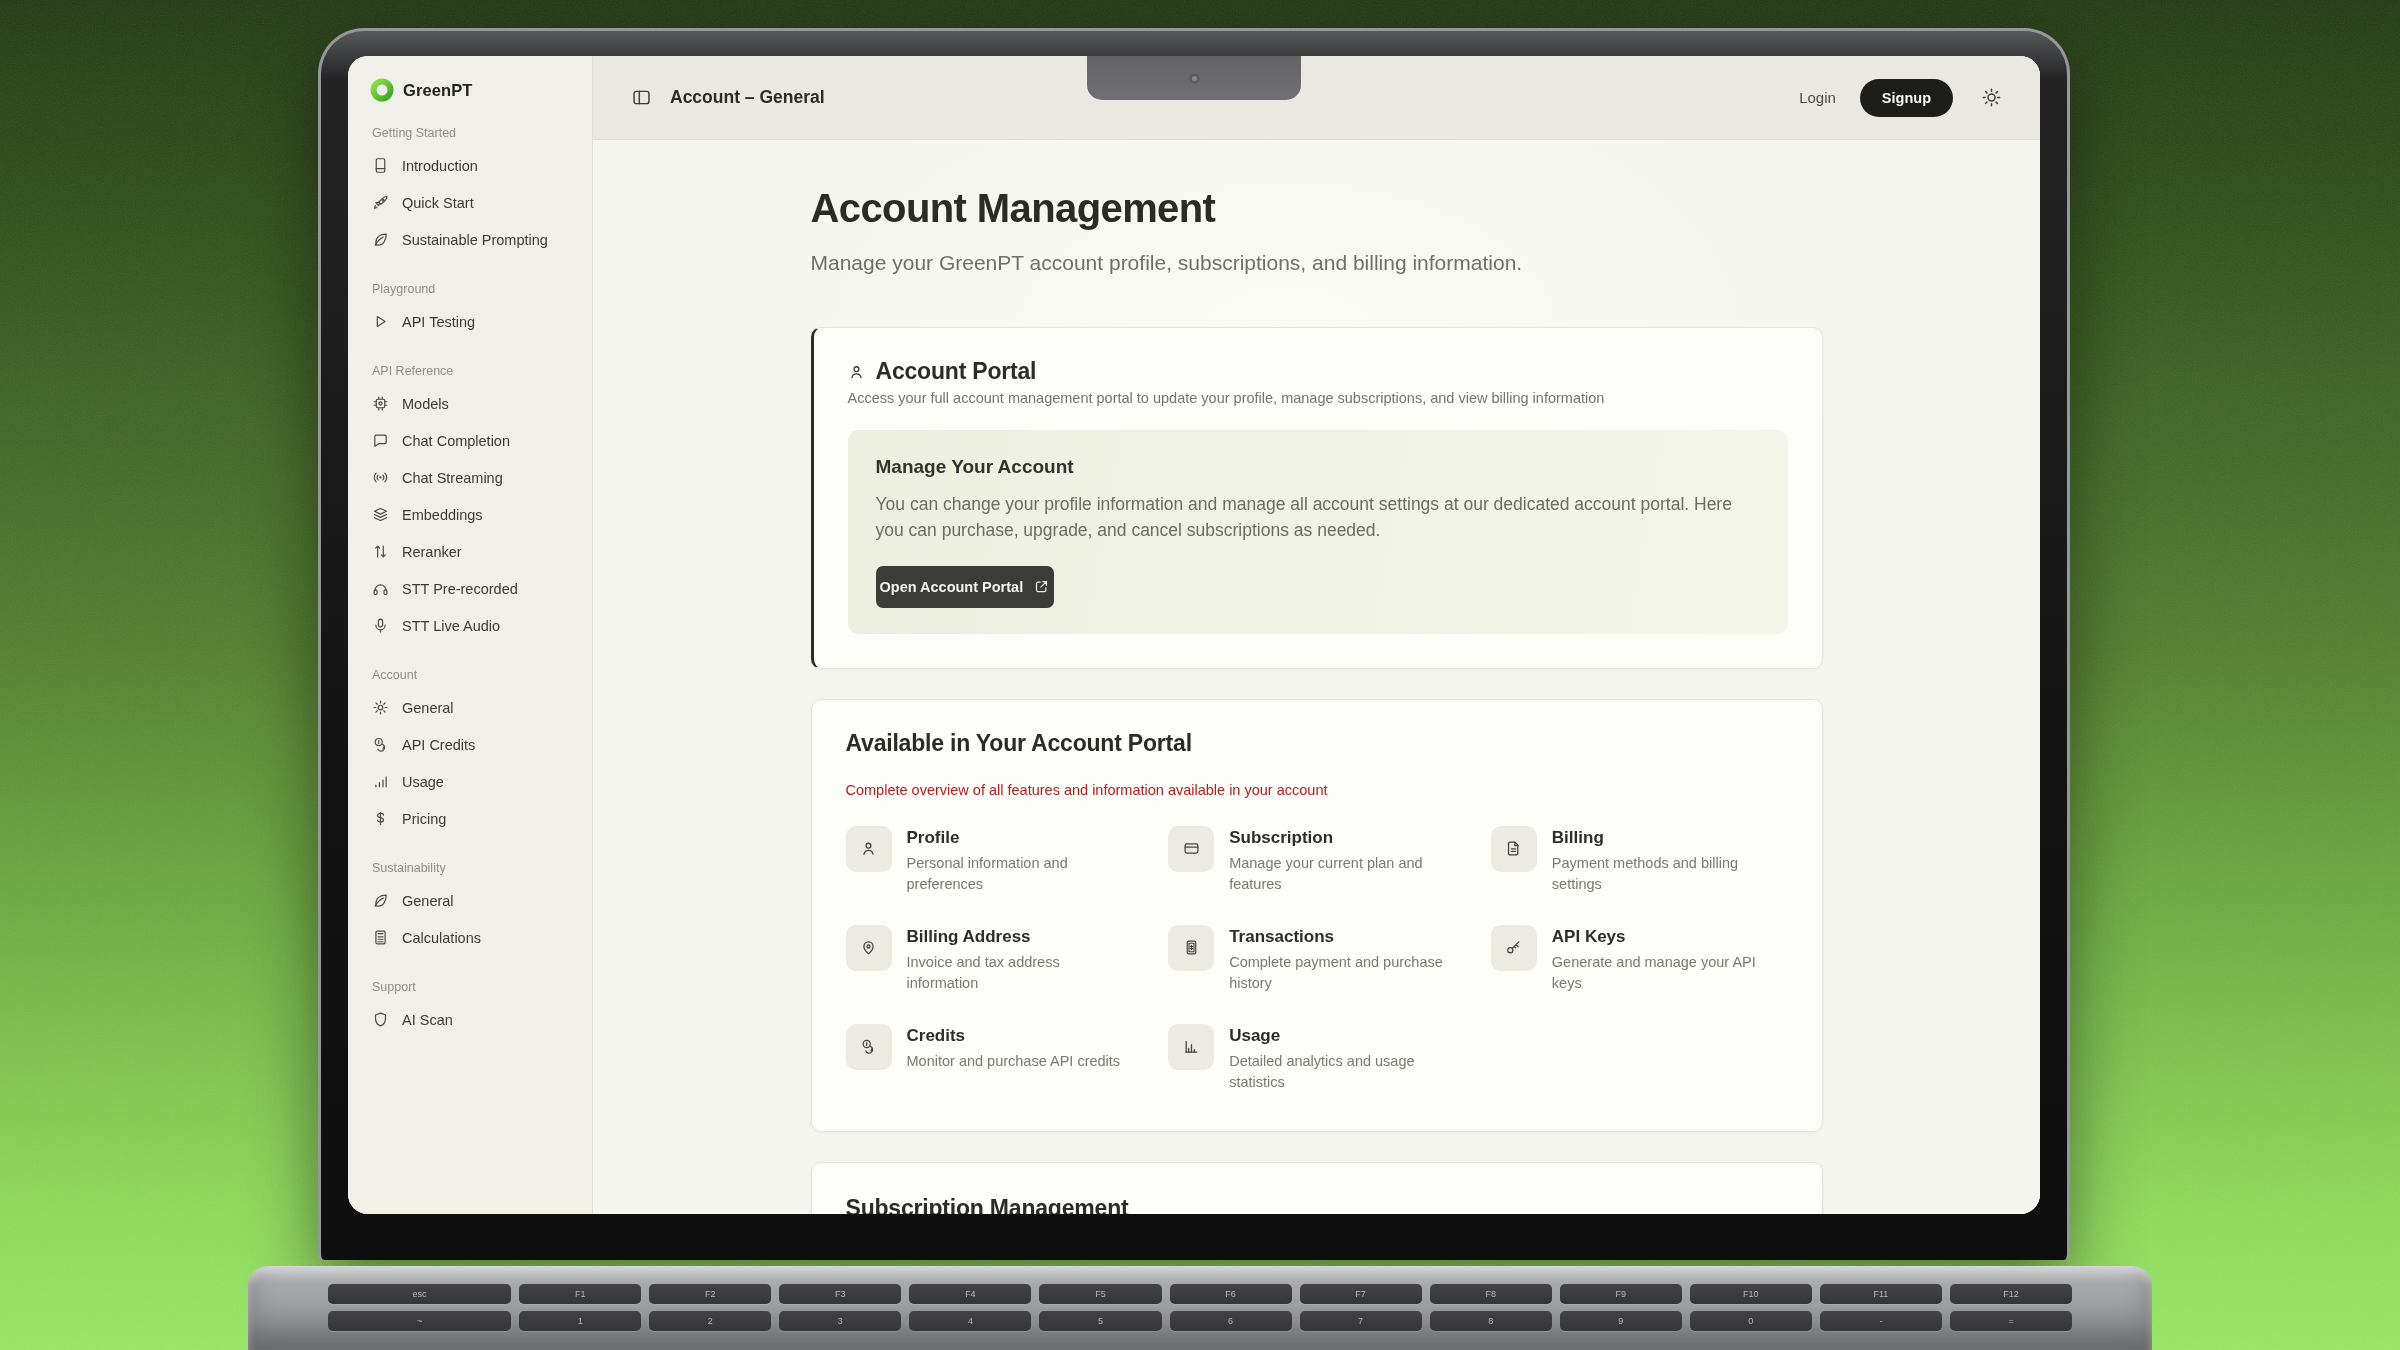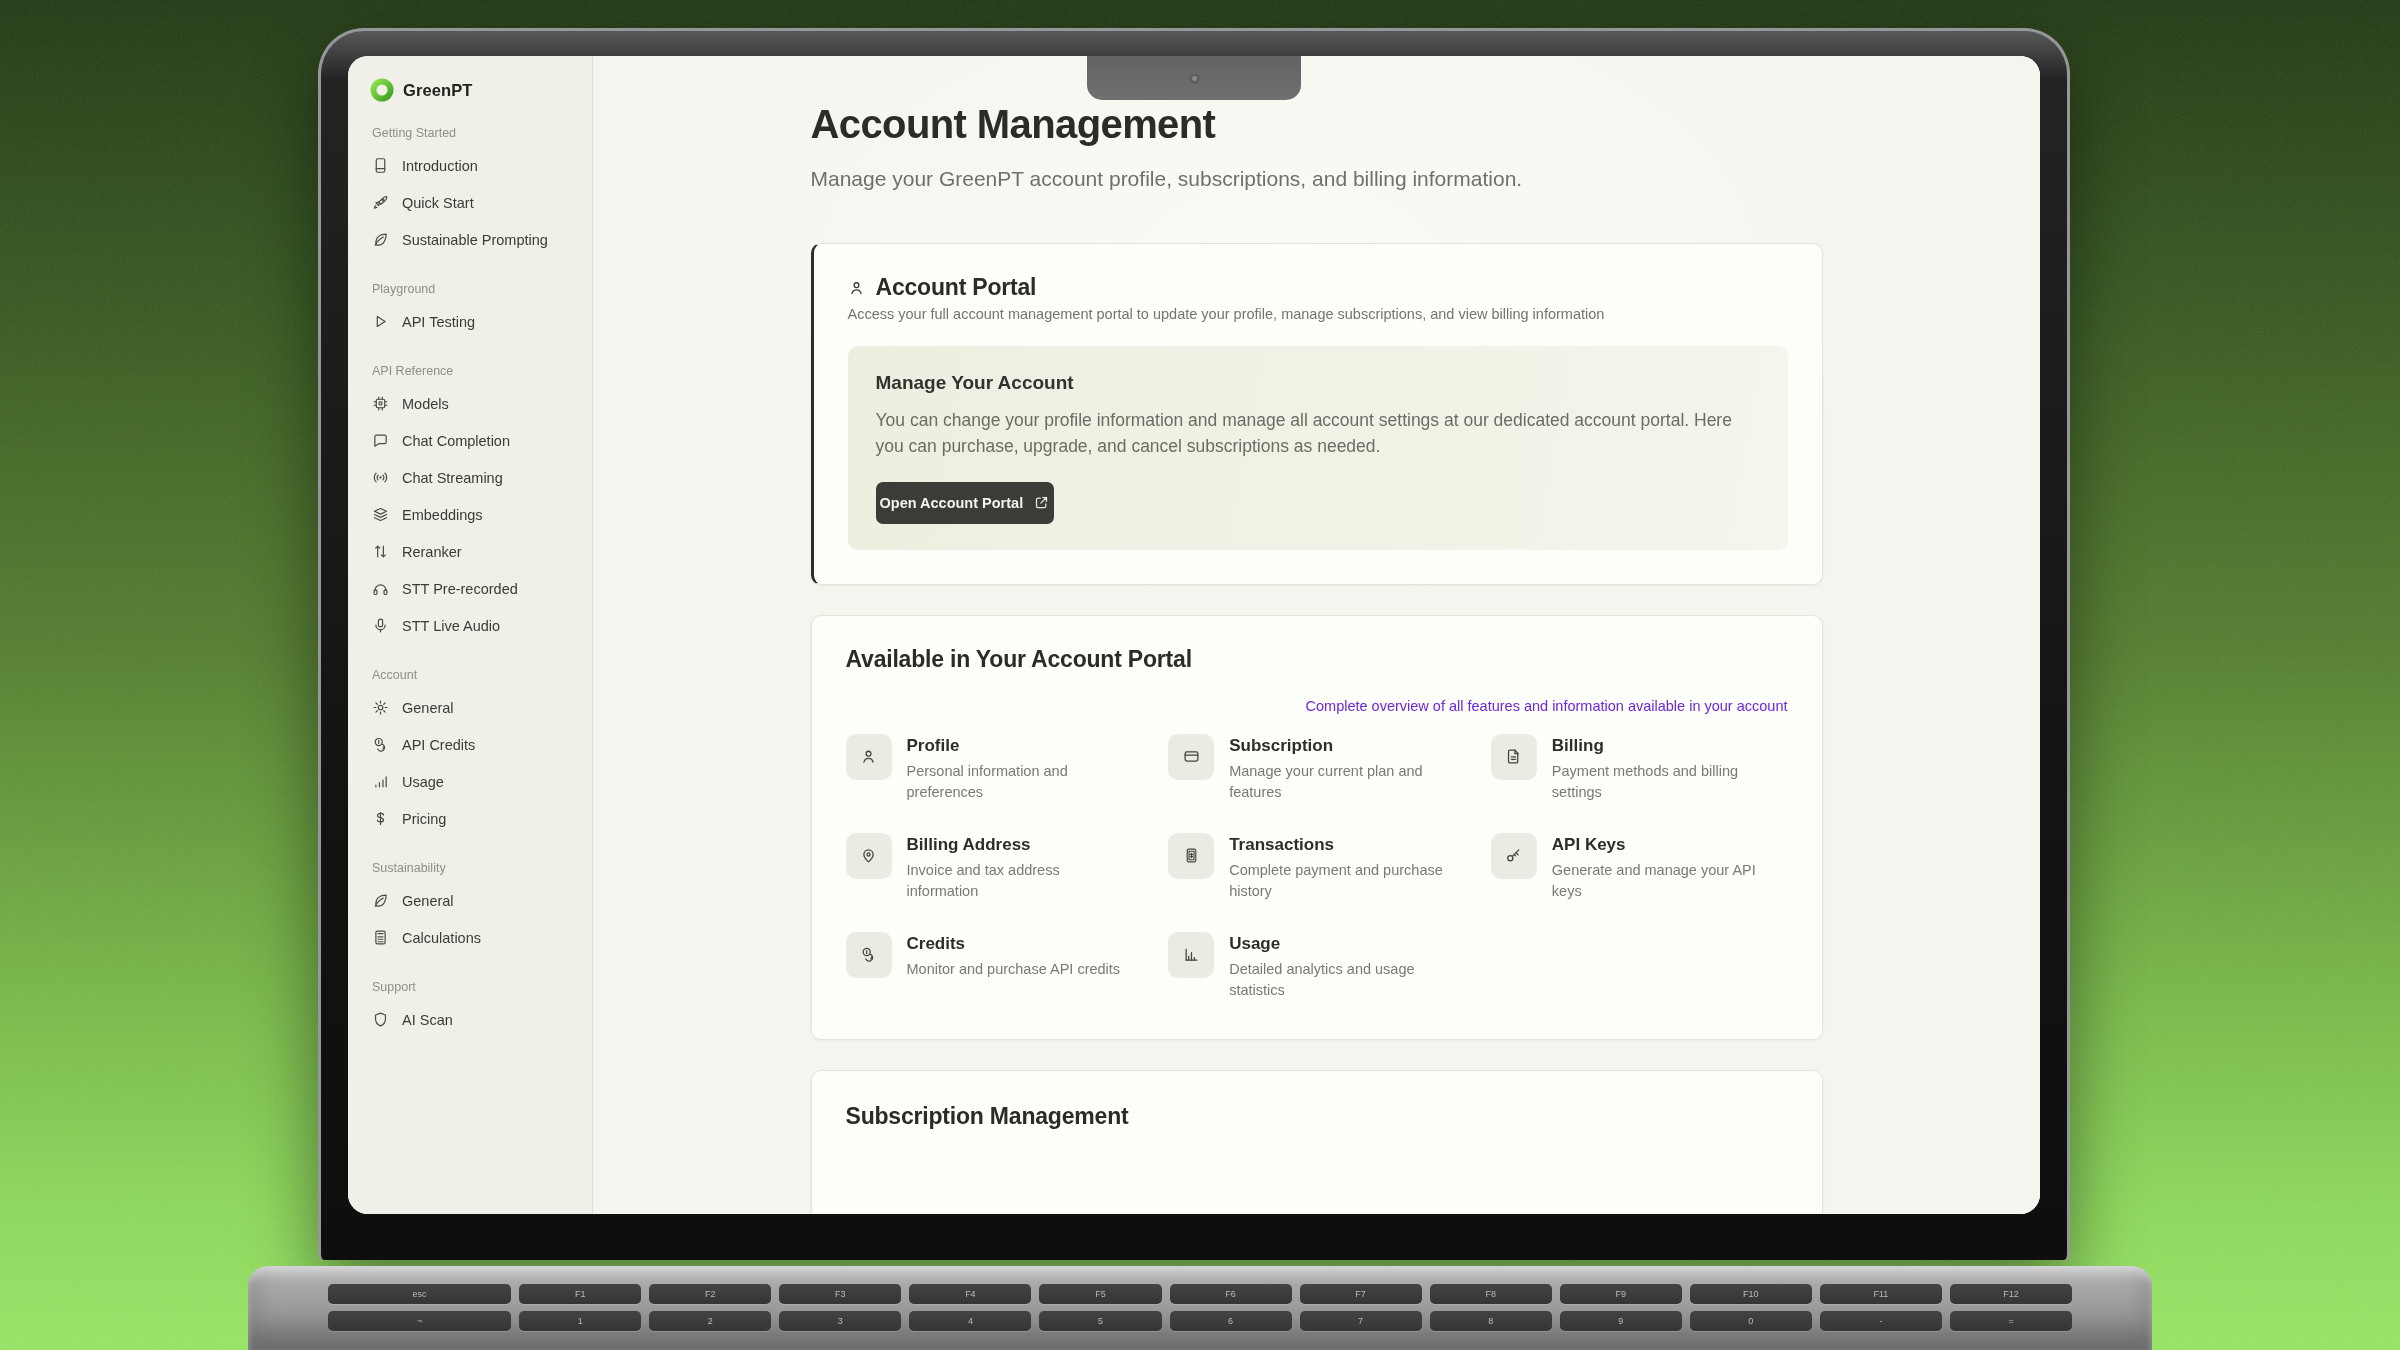--- a/index.html
+++ b/index.html
@@ -70,21 +70,21 @@
 
   .inner-box { background:linear-gradient(100deg,#ecefe0 0%,#f4f5eb 100%); border-radius:10px; padding:26px 28px; }
   .inner-title { font-size:19px; font-weight:600; color:#33332e; margin-bottom:13px; }
   .inner-body { font-size:17.5px; color:#6c6c64; line-height:1.5; max-width:905px; margin-bottom:22px; }
   .btn-dark { display:inline-flex; align-items:center; gap:10px; background:#3b3b38; color:#f2f2ee;
               font-family:inherit; font-size:14.5px; font-weight:600; border:none; border-radius:7px;
               padding:13px 4px; cursor:pointer; }
   .btn-dark .ic { width:15px; height:15px; color:#e8e8e4; }
 
   .card.features { padding:30px 34px 38px; margin-bottom:30px; }
-  .features-sub { font-size:14.5px; color:#6d28d9; margin-bottom:20px;text-align:right; }
+  .features-sub { font-size:14.5px; color:#b91c1c; margin-bottom:28px; }
   .feat-grid { display:grid; grid-template-columns:repeat(3,1fr); gap:30px 26px; }
   .feature { display:flex; gap:15px; align-items:flex-start; }
   .tile { width:46px; height:46px; flex:0 0 46px; background:#ebebe3; border-radius:10px;
           display:flex; align-items:center; justify-content:center; }
   .tile .ic { width:21px; height:21px; color:#45453f; }
   .feat-title { font-size:17px; font-weight:600; color:#2e2e29; margin:2px 0 5px; }
   .feat-desc { font-size:14.5px; color:#7a7a71; line-height:1.45; max-width:220px; }
 
   .card.subscription { padding:32px 34px; height:260px; }
 </style>
@@ -386,20 +386,36 @@
         <span class="ic">
             <svg viewBox="0 0 24 24" fill="none" stroke="currentColor" stroke-width="1.7" stroke-linecap="round" stroke-linejoin="round">
               <use href="#i-shield"></use>
             </svg>
           </span>
         <span>AI Scan</span>
       </div>
     </nav>
 
     <div class="main">
+      <header class="topbar">
+        <span class="tb-ic">
+            <svg viewBox="0 0 24 24" fill="none" stroke="currentColor" stroke-width="1.7" stroke-linecap="round" stroke-linejoin="round">
+              <use href="#i-panel"></use>
+            </svg>
+          </span>
+        <span class="topbar-title">Account – General</span>
+        <span class="spacer"></span>
+        <span class="login">Login</span>
+        <button class="signup">Signup</button>
+        <span class="tb-ic theme-toggle">
+            <svg viewBox="0 0 24 24" fill="none" stroke="currentColor" stroke-width="1.7" stroke-linecap="round" stroke-linejoin="round">
+              <use href="#i-sun"></use>
+            </svg>
+          </span>
+      </header>
 
       <div class="content">
         <div class="container">
           <h1 class="page-title">Account Management</h1>
           <p class="page-subtitle">Manage your GreenPT account profile, subscriptions, and billing information.</p>
 
           <section class="card portal">
             <div class="card-head">
               <span class="ic">
                   <svg viewBox="0 0 24 24" fill="none" stroke="currentColor" stroke-width="1.8" stroke-linecap="round" stroke-linejoin="round">

